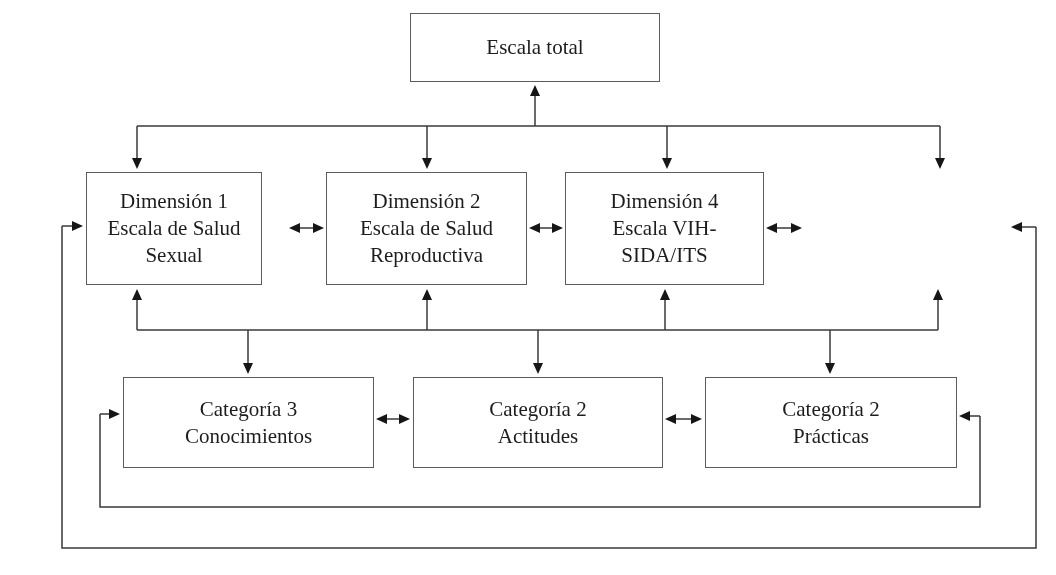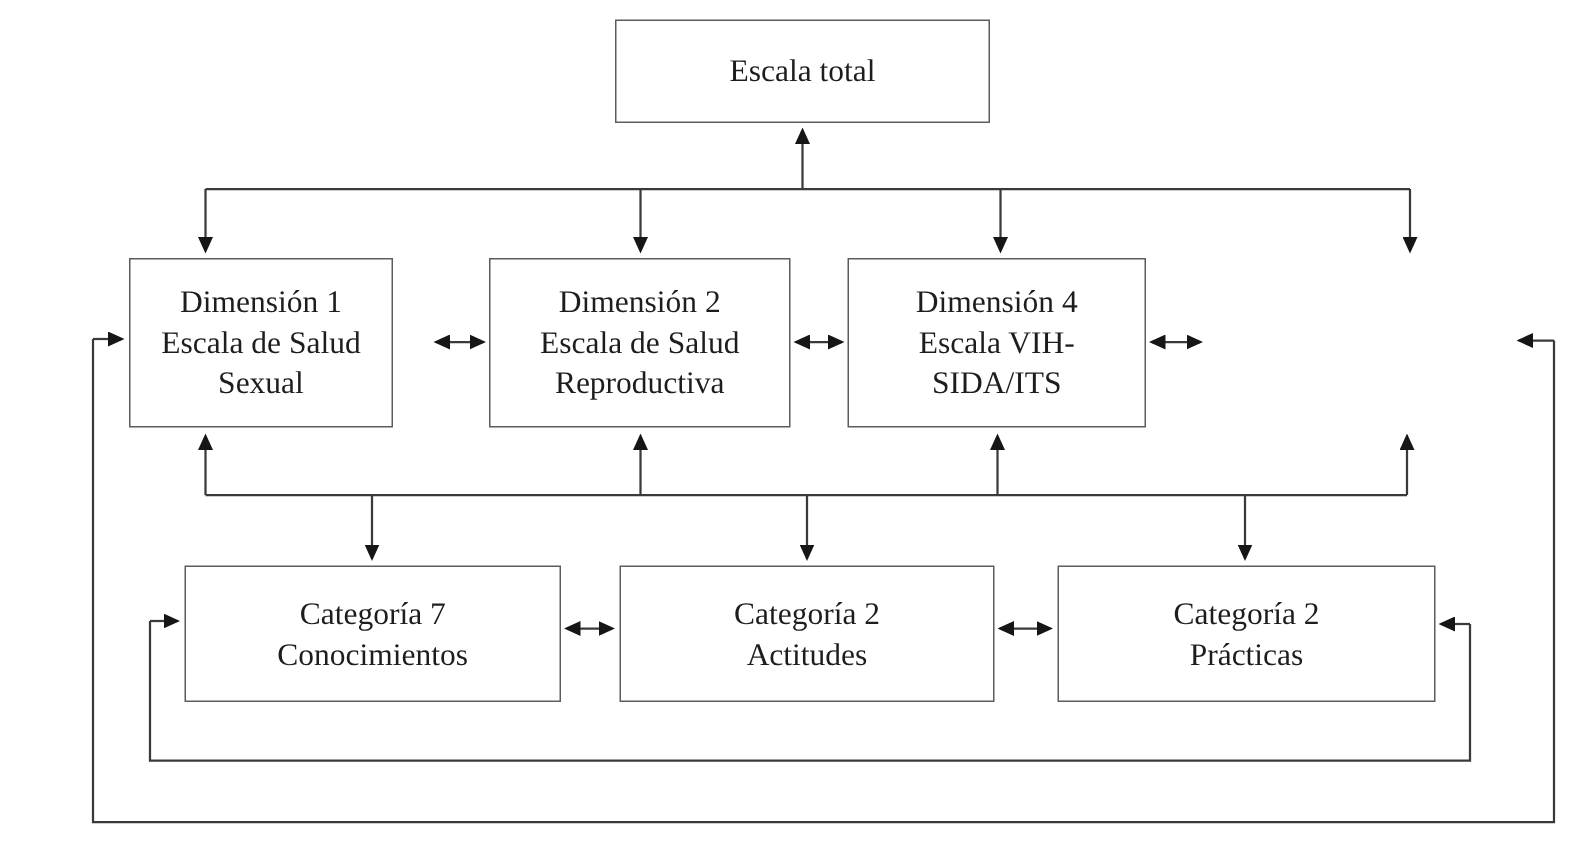--- a/index.html
+++ b/index.html
@@ -79,21 +79,21 @@
 Escala de Salud
 Reproductiva</span>
   </div>
   <div class="box" style="left:565px;top:172px;width:199px;height:113px">
     <span>Dimensión 4
 Escala VIH-
 SIDA/ITS</span>
   </div>
 
   <div class="box" style="left:123px;top:377px;width:251px;height:91px">
-    <span>Categoría 7
+    <span>Categoría 3
 Conocimientos</span>
   </div>
   <div class="box" style="left:413px;top:377px;width:250px;height:91px">
     <span>Categoría 2
 Actitudes</span>
   </div>
   <div class="box" style="left:705px;top:377px;width:252px;height:91px">
     <span>Categoría 2
 Prácticas</span>
   </div>

